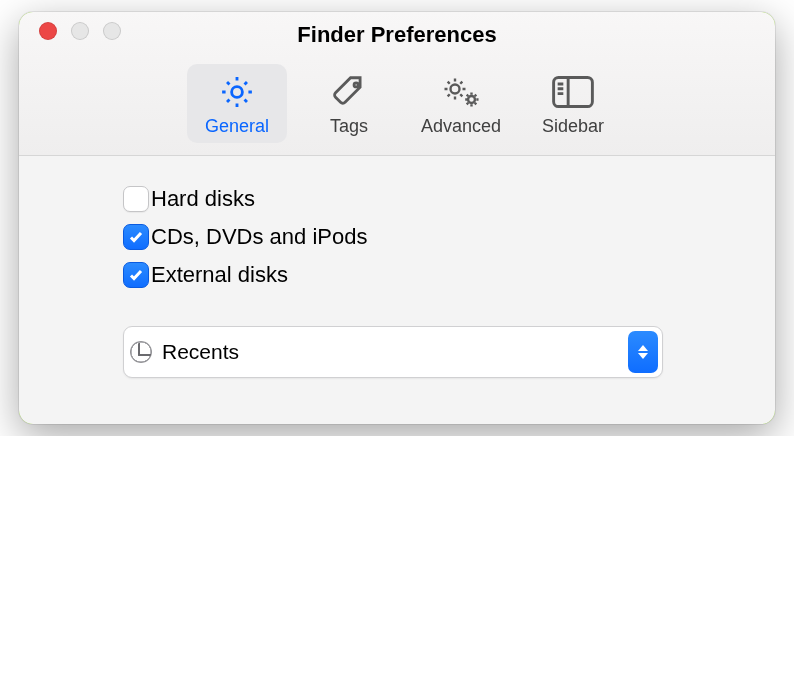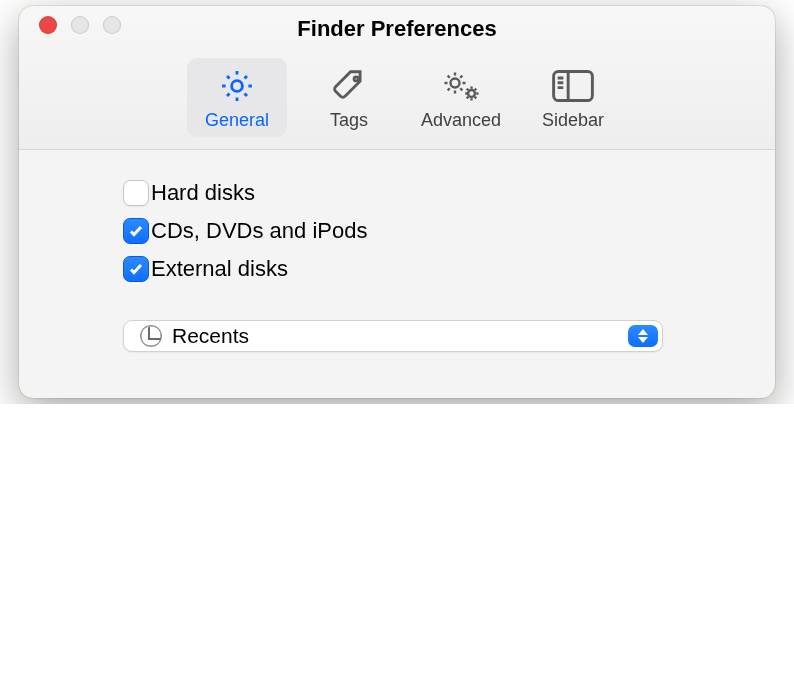--- a/index.html
+++ b/index.html
@@ -4,21 +4,21 @@
 <style>
   html, body {
     margin: 0;
     padding: 0;
     background: #fff;
     font-family: -apple-system, "Helvetica Neue", Helvetica, Arial, sans-serif;
     color: #000;
   }
   .window {
     width: 756px;
-    margin: 6px auto;
+    margin: 12px auto;
     border-radius: 14px;
     box-shadow: 0 12px 40px rgba(0,0,0,.35), 0 0 0 1px rgba(0,0,0,.08);
     overflow: hidden;
     background: #84cc16;
   }
   
   .titlebar {
     background: linear-gradient(#f8f7f7,#efeeee);
     border-bottom: 1px solid #d6d6d6;
     padding: 10px 0 0 0;
@@ -105,26 +105,26 @@
   }
   .chk.checked svg{ stroke:#fff; stroke-width:3; fill:none }
   .gap { height: 26px; }
   
   .popup {
     position: relative;
     display:flex;
     align-items:center;
     margin: 0 0 6px 48px;
     width: 540px;
-    height: 32px;
+    height: 52px;
     background:#fff;
     border:1px solid #d0d0d2;
     border-radius:9px;
     box-shadow: 0 1px 2px rgba(0,0,0,.06);
-    padding-left: 16px;
+    padding-left: 6px;
     box-sizing:border-box;
     font-size: 21px;
   }
   .popup .recent-ico {
     width:22px;height:22px;border-radius:50%;
     background:
       radial-gradient(circle at 50% 50%, #fff 0 60%, transparent 61%),
       #b7b7bb;
     box-shadow: inset 0 0 0 1px rgba(0,0,0,.2);
     display:flex;align-items:center;justify-content:center;

